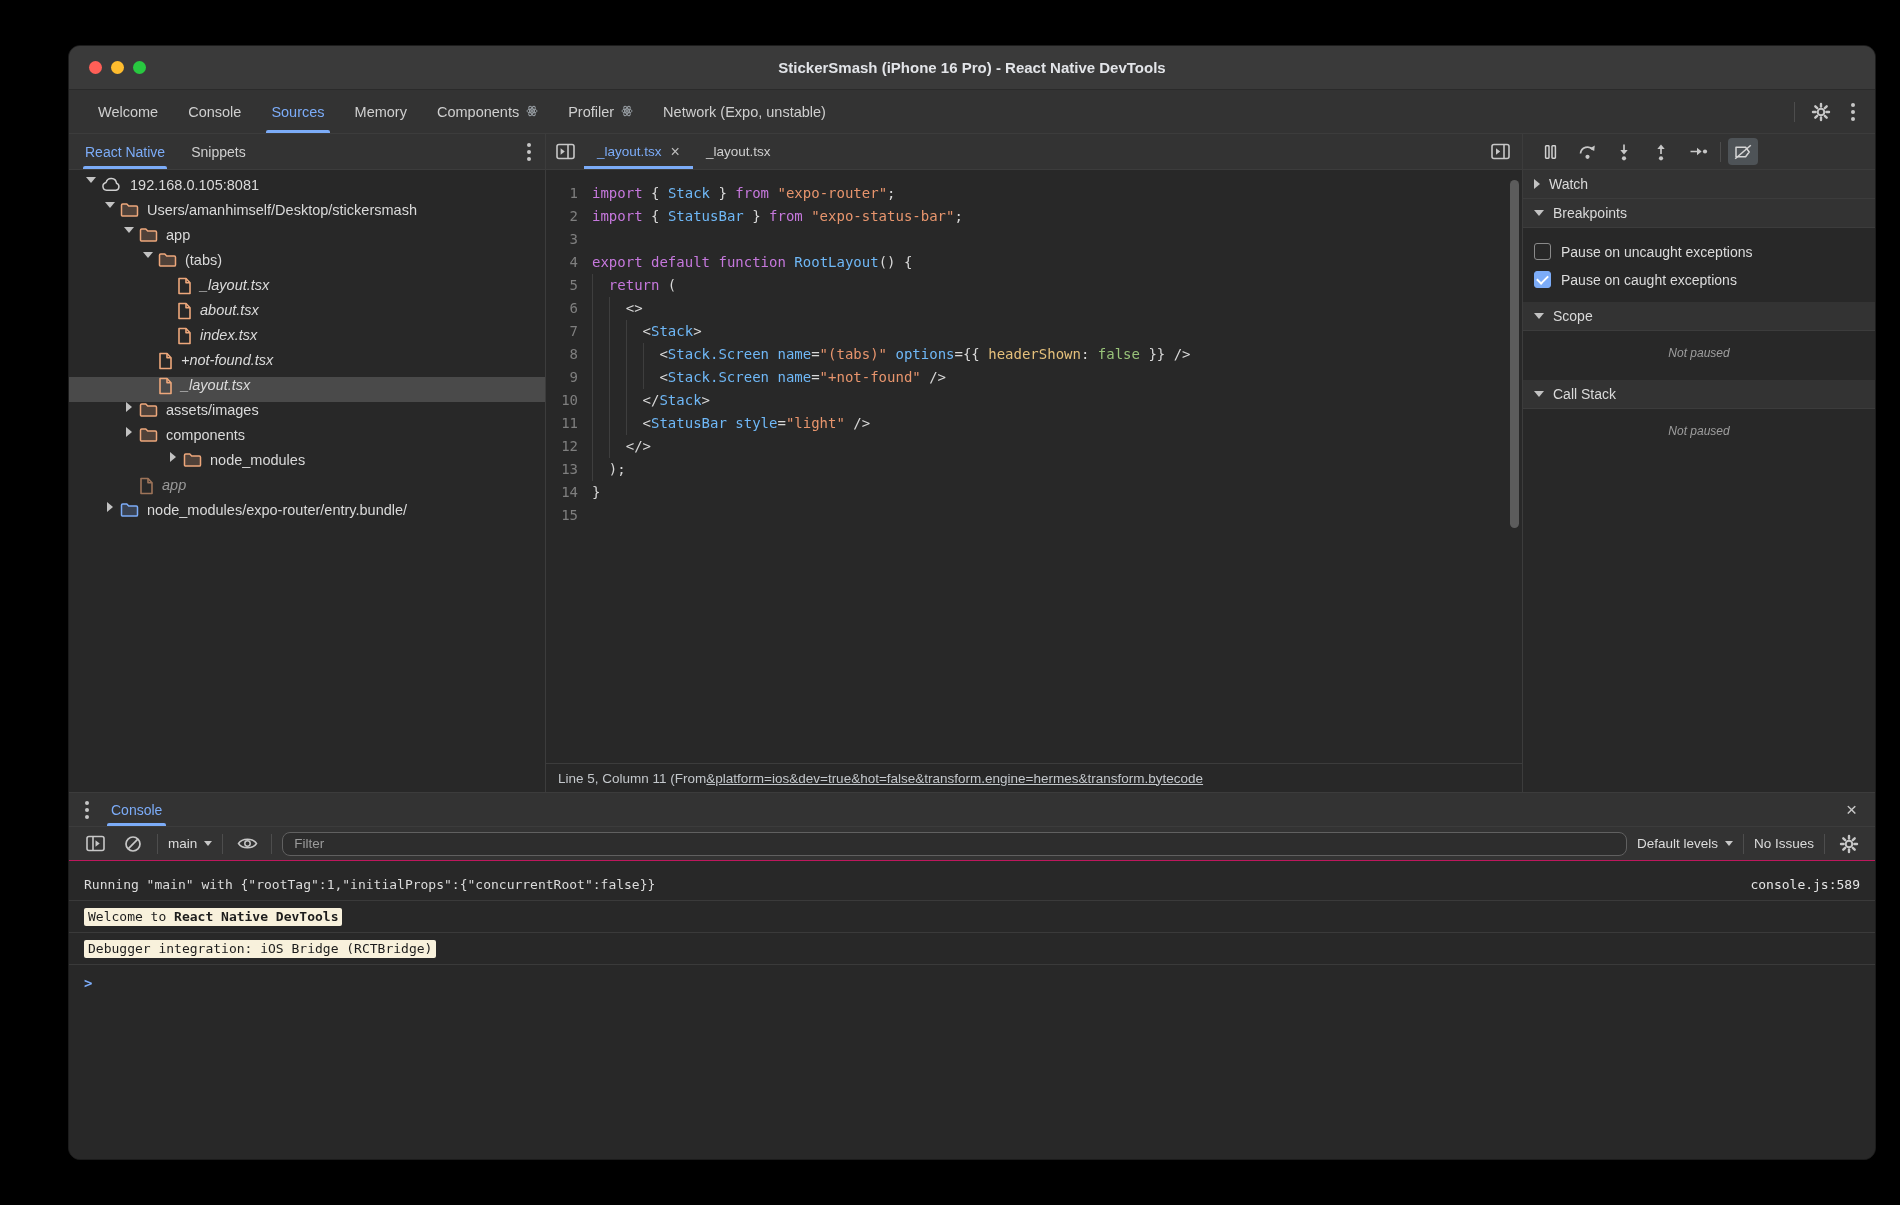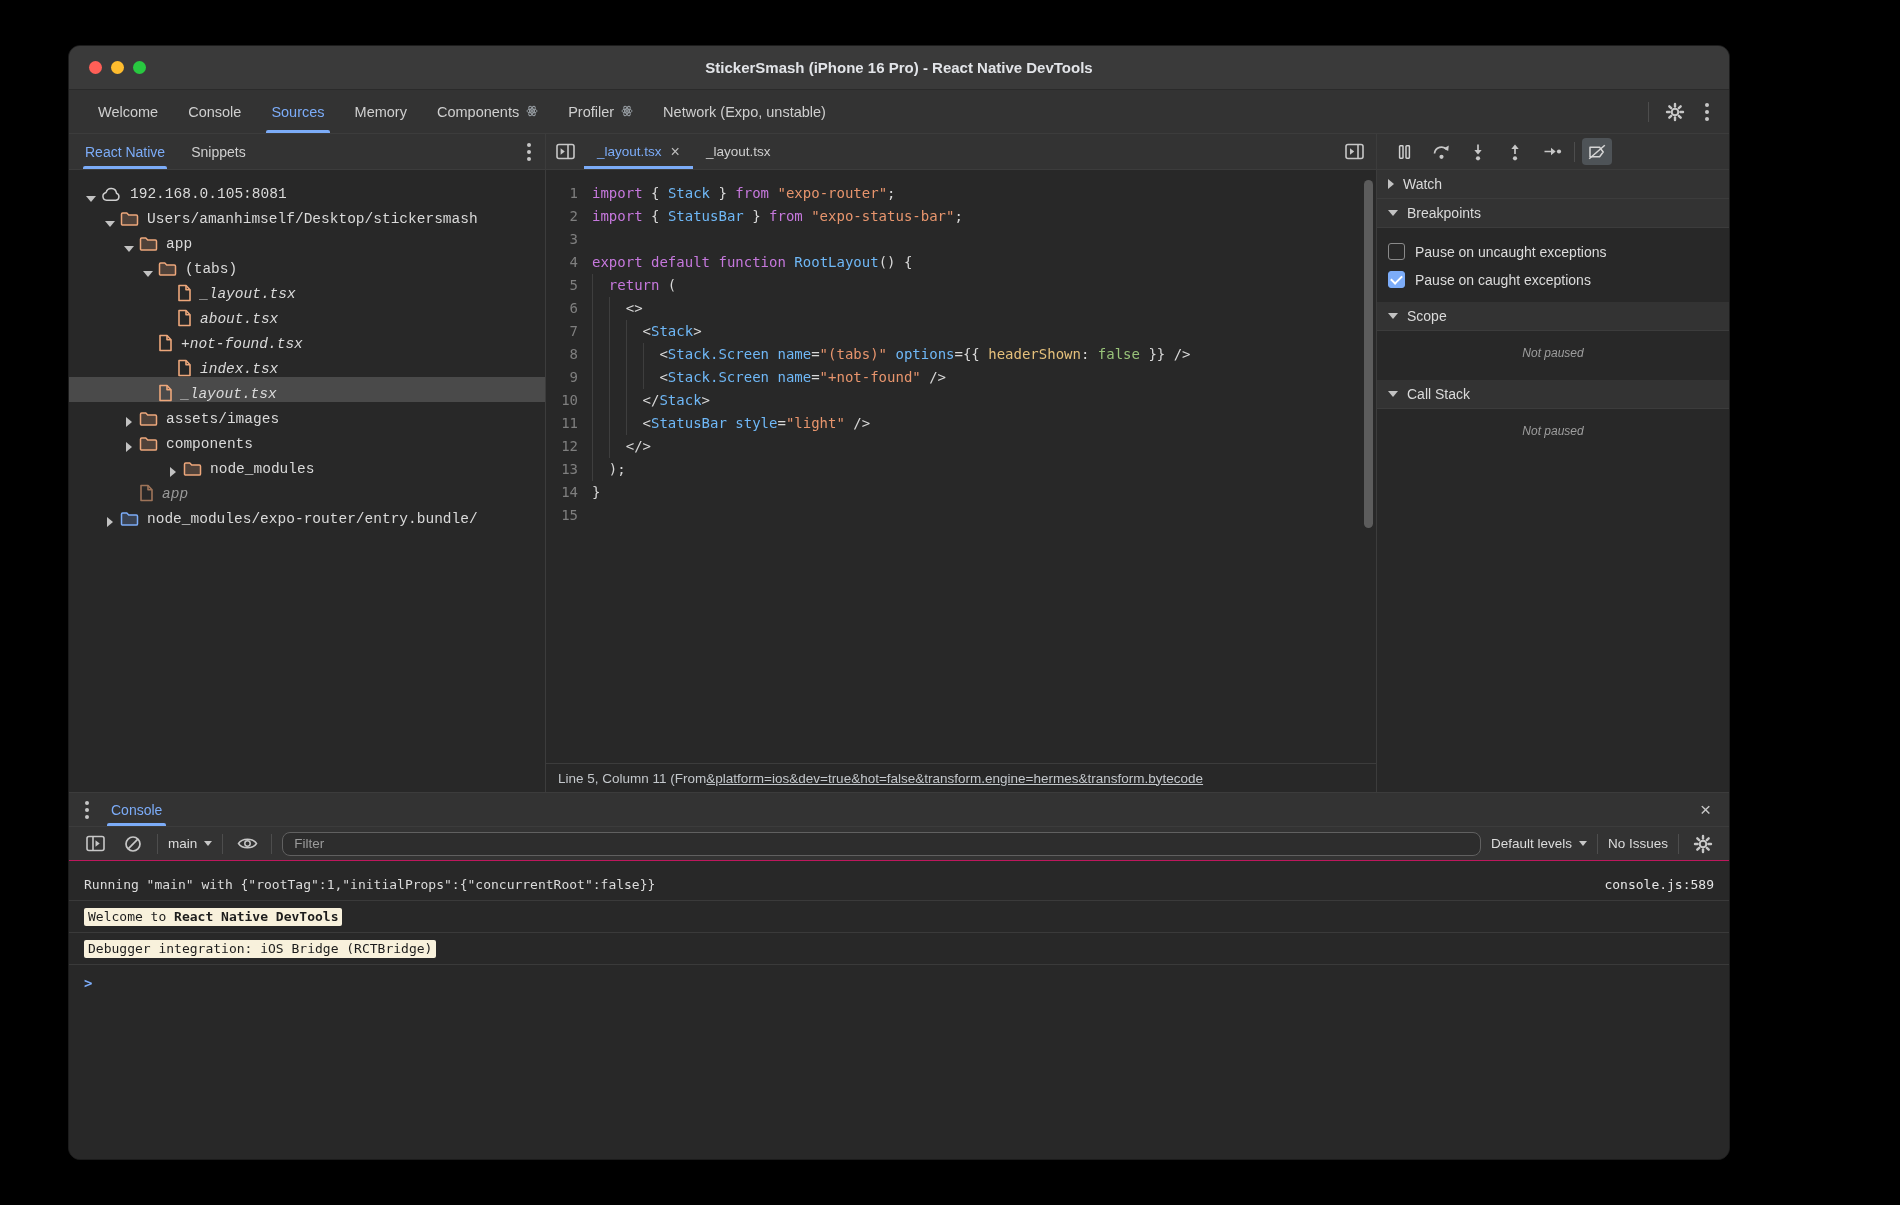--- a/index.html
+++ b/index.html
@@ -1,18 +1,18 @@
 <!DOCTYPE html>
 <html style="--accent: #7cacf8; --badge-bg: #f8f1dc; --c-keyword: #c678dd; --c-ident: #6fb8f7; --c-string: #e8956d; --c-prop: #e5c07b; --c-bool: #98c379;"><head>
 <meta charset="utf-8">
 <style>
   * { margin:0; padding:0; box-sizing:border-box; }
   html,body { width:1900px; height:1205px; background:#000; overflow:hidden;
     font-family:"Liberation Sans", sans-serif; }
-  .window { position:absolute; left:68px; top:45px; width:1662px; height:1115px;
+  .window { position:absolute; left:68px; top:45px; width:1808px; height:1115px;
     background:#282828; border-radius:12px; overflow:hidden; display:flex; flex-direction:column;
     box-shadow:0 30px 90px rgba(0,0,0,.75); color:#d6d6d6; border:1px solid #1c1c1c; }
 
   
   .titlebar { flex:0 0 44px; background:#3a3a3a; position:relative;
     display:flex; align-items:center; justify-content:center; border-bottom:1px solid #2a2a2a; }
   .traffic { position:absolute; left:20px; top:0; height:100%; display:flex; align-items:center; gap:9px; }
   .light { width:13px; height:13px; border-radius:50%; }
   .title { font-size:15px; font-weight:bold; color:#e2e4e8; }
 
@@ -36,21 +36,21 @@
   
   .nav-pane { flex:0 0 477px; border-right:1px solid #3c3c3c; display:flex; flex-direction:column; background:#282828; }
   .pane-header { flex:0 0 36px; background:#333; border-bottom:1px solid #3c3c3c;
     display:flex; align-items:stretch; padding:0 10px 0 16px; gap:26px; }
   .pane-tab { font-size:14px; color:#cfcfcf; display:flex; align-items:center; position:relative; }
   .pane-tab.active { color:var(--accent); }
   .pane-tab.active::after { content:""; position:absolute; left:-2px; right:-2px; bottom:0;
     height:3px; background:var(--accent); border-radius:2px 2px 0 0; }
   .pane-header .kebab { margin-left:auto; align-self:center; }
   .tree { padding-top:7px; font-size:14.5px; overflow:hidden; flex:1; }
-  .tree-row { height:25px; display:flex; align-items:flex-end; white-space:nowrap;font-family:Liberation Mono, monospace; }
+  .tree-row { height:25px; display:flex; align-items:flex-start; white-space:nowrap; }
   .tree-row.selected { background:#4a4a4a; }
   .tree-arrow { flex:0 0 16px; display:flex; align-items:center; justify-content:center; }
   .tri-down { width:0; height:0; border-left:5px solid transparent; border-right:5px solid transparent;
     border-top:6px solid #c2c2c2; }
   .tri-right { width:0; height:0; border-top:5px solid transparent; border-bottom:5px solid transparent;
     border-left:6px solid #c2c2c2; }
   .tree-icon { flex:0 0 auto; display:flex; align-items:center; margin:0 8px 0 2px; }
   .tree-label { color:#dadada; }
   .tree-label.italic { font-style:italic; }
   .tree-row.dimmed .tree-label { color:#9a9a9a; }
@@ -283,39 +283,39 @@
           <div class="tree-row" style="padding-left: 90px;">
             <span class="tree-arrow"></span>
             <span class="tree-icon">
               <svg width="15" height="18" viewBox="0 0 15 18">
                 <path d="M2 1.5 h7 l4 4.2 v10.8 h-11 z" fill="none" stroke="#eda77b" stroke-width="1.6" stroke-linejoin="round"></path>
                 <path d="M9 1.5 v4.2 h4" fill="none" stroke="#eda77b" stroke-width="1.6" stroke-linejoin="round"></path>
               </svg>
             </span>
             <span class="tree-label italic">about.tsx</span>
           </div>
-          <div class="tree-row" style="padding-left: 71px;">
+          <div class="tree-row" style="padding-left: 90px;">
             <span class="tree-arrow"></span>
             <span class="tree-icon">
               <svg width="15" height="18" viewBox="0 0 15 18">
                 <path d="M2 1.5 h7 l4 4.2 v10.8 h-11 z" fill="none" stroke="#eda77b" stroke-width="1.6" stroke-linejoin="round"></path>
                 <path d="M9 1.5 v4.2 h4" fill="none" stroke="#eda77b" stroke-width="1.6" stroke-linejoin="round"></path>
               </svg>
             </span>
-            <span class="tree-label italic">+not-found.tsx</span>
-          </div>
-          <div class="tree-row" style="padding-left: 90px;">
+            <span class="tree-label italic">index.tsx</span>
+          </div>
+          <div class="tree-row" style="padding-left: 71px;">
             <span class="tree-arrow"></span>
             <span class="tree-icon">
               <svg width="15" height="18" viewBox="0 0 15 18">
                 <path d="M2 1.5 h7 l4 4.2 v10.8 h-11 z" fill="none" stroke="#eda77b" stroke-width="1.6" stroke-linejoin="round"></path>
                 <path d="M9 1.5 v4.2 h4" fill="none" stroke="#eda77b" stroke-width="1.6" stroke-linejoin="round"></path>
               </svg>
             </span>
-            <span class="tree-label italic">index.tsx</span>
+            <span class="tree-label italic">+not-found.tsx</span>
           </div>
           <div class="tree-row selected" style="padding-left: 71px;">
             <span class="tree-arrow"></span>
             <span class="tree-icon">
               <svg width="15" height="18" viewBox="0 0 15 18">
                 <path d="M2 1.5 h7 l4 4.2 v10.8 h-11 z" fill="none" stroke="#eda77b" stroke-width="1.6" stroke-linejoin="round"></path>
                 <path d="M9 1.5 v4.2 h4" fill="none" stroke="#eda77b" stroke-width="1.6" stroke-linejoin="round"></path>
               </svg>
             </span>
             <span class="tree-label italic">_layout.tsx</span>

